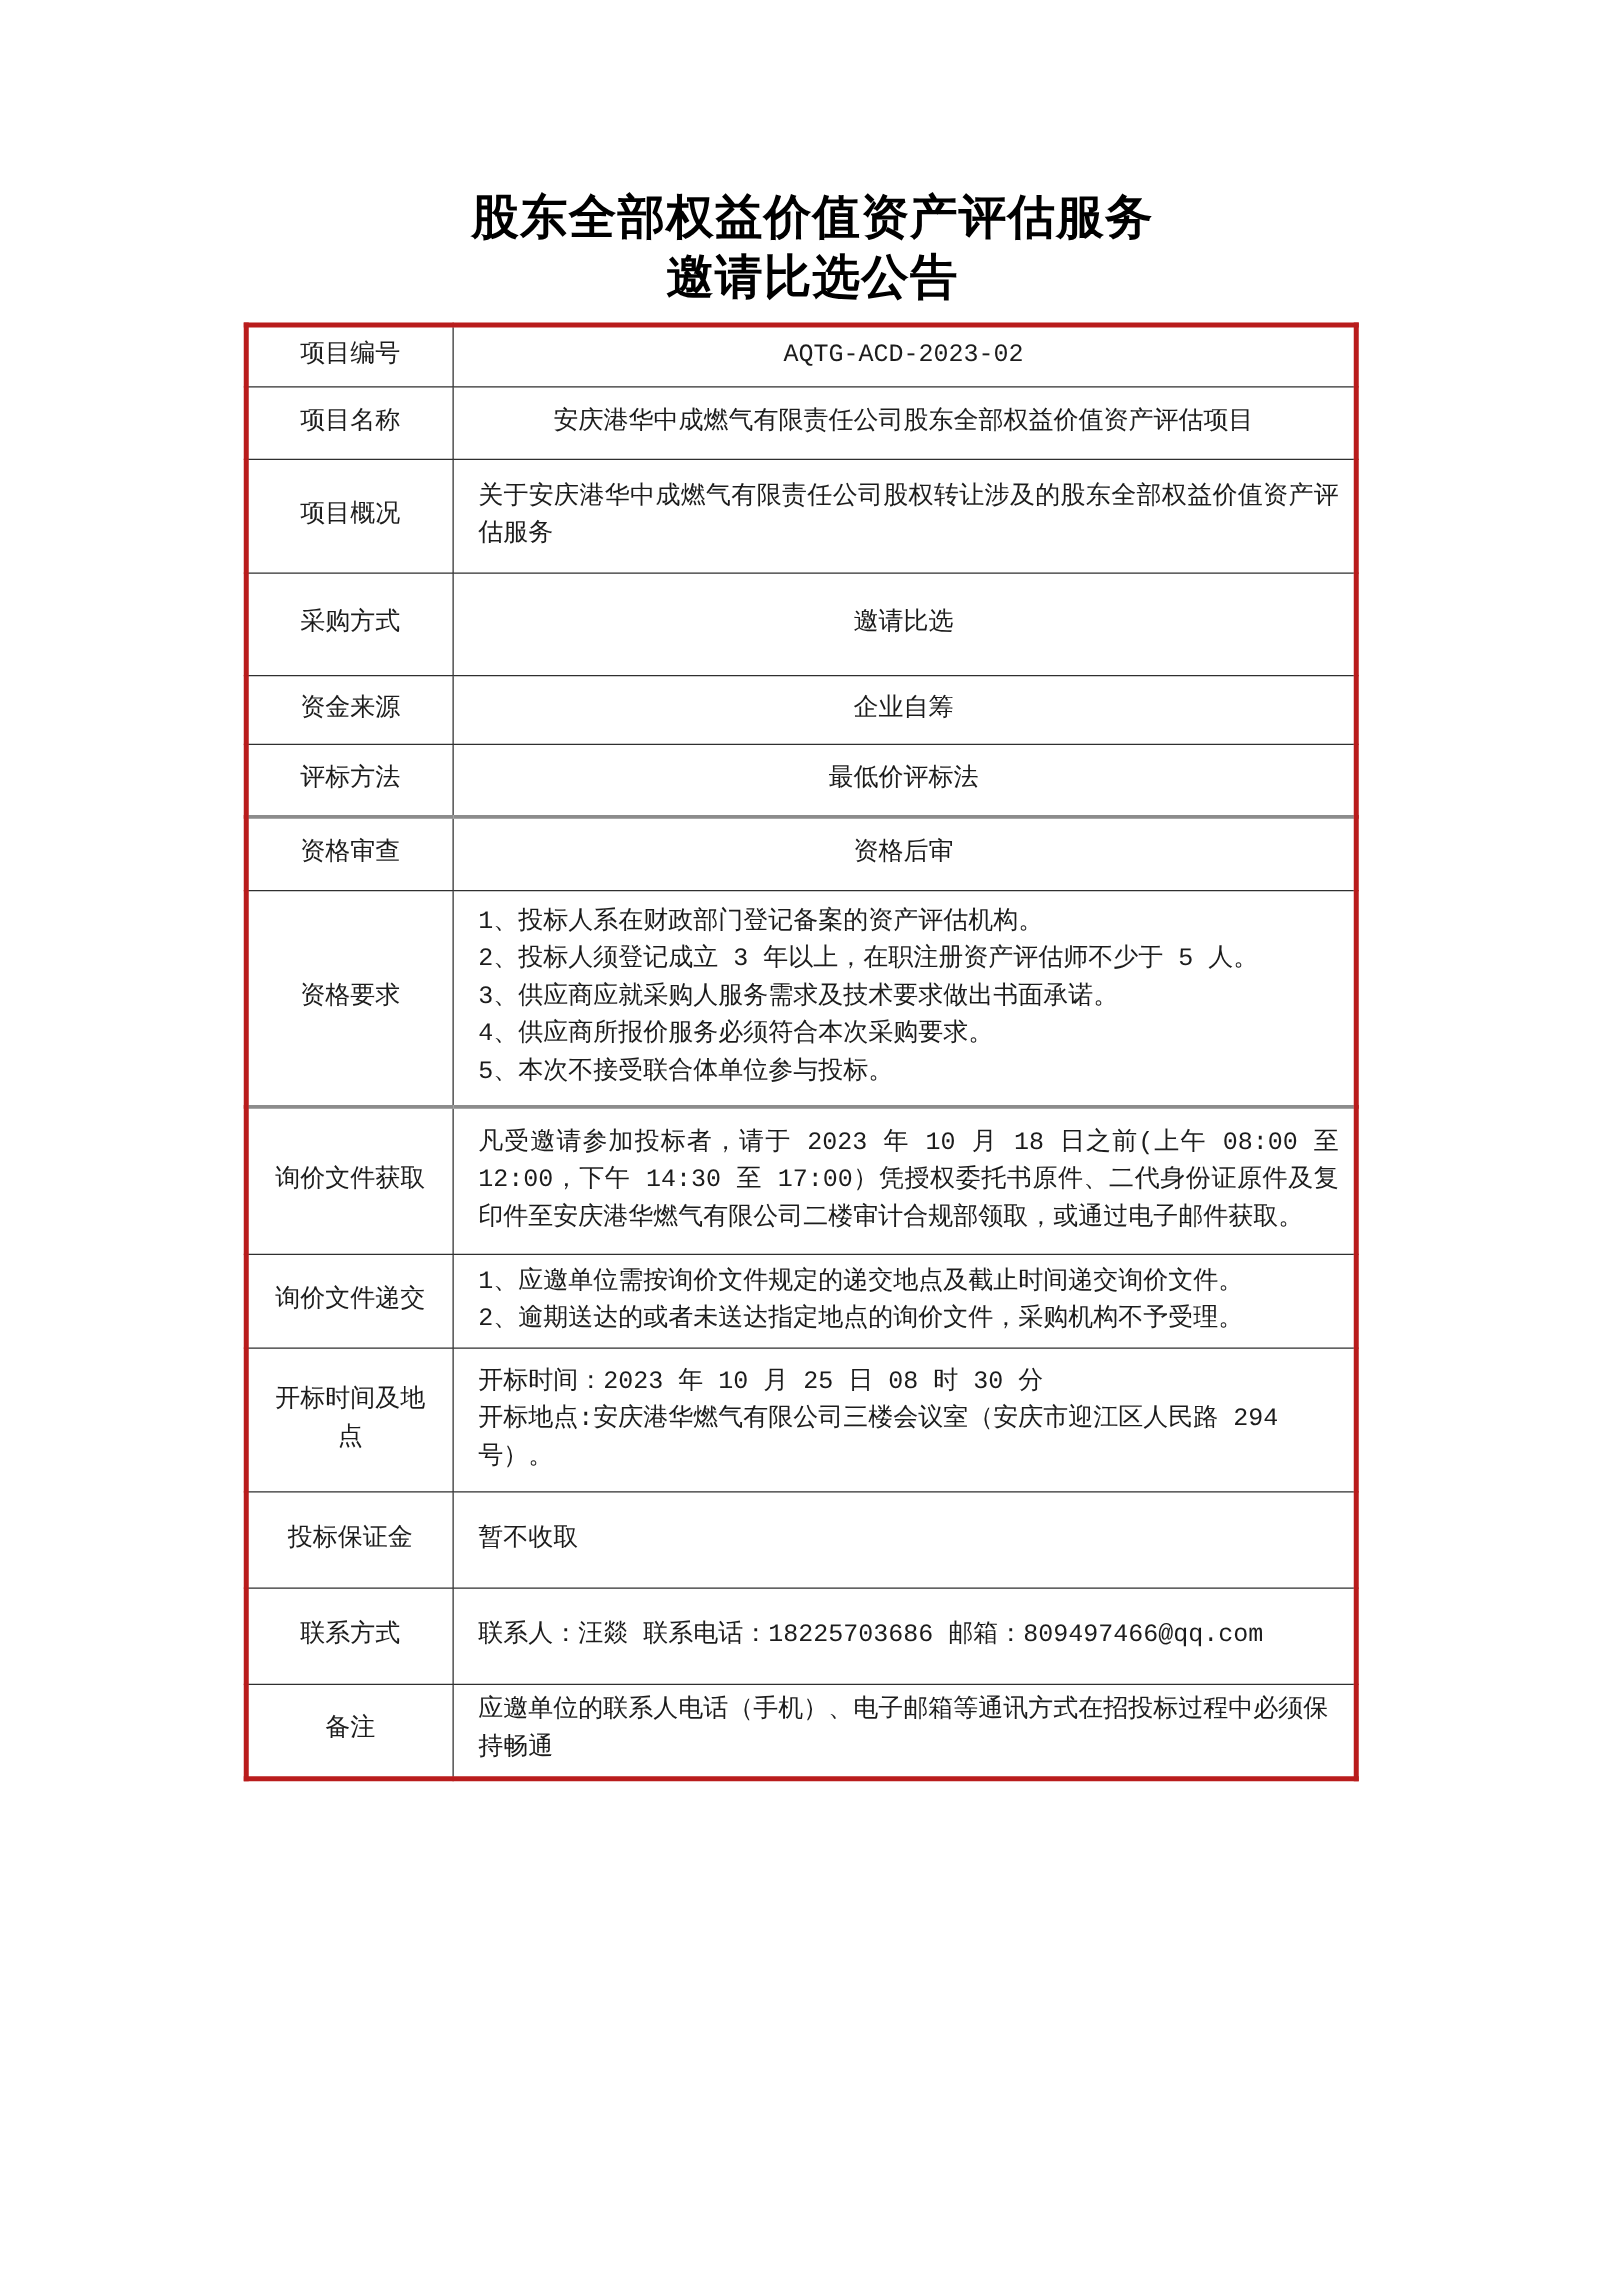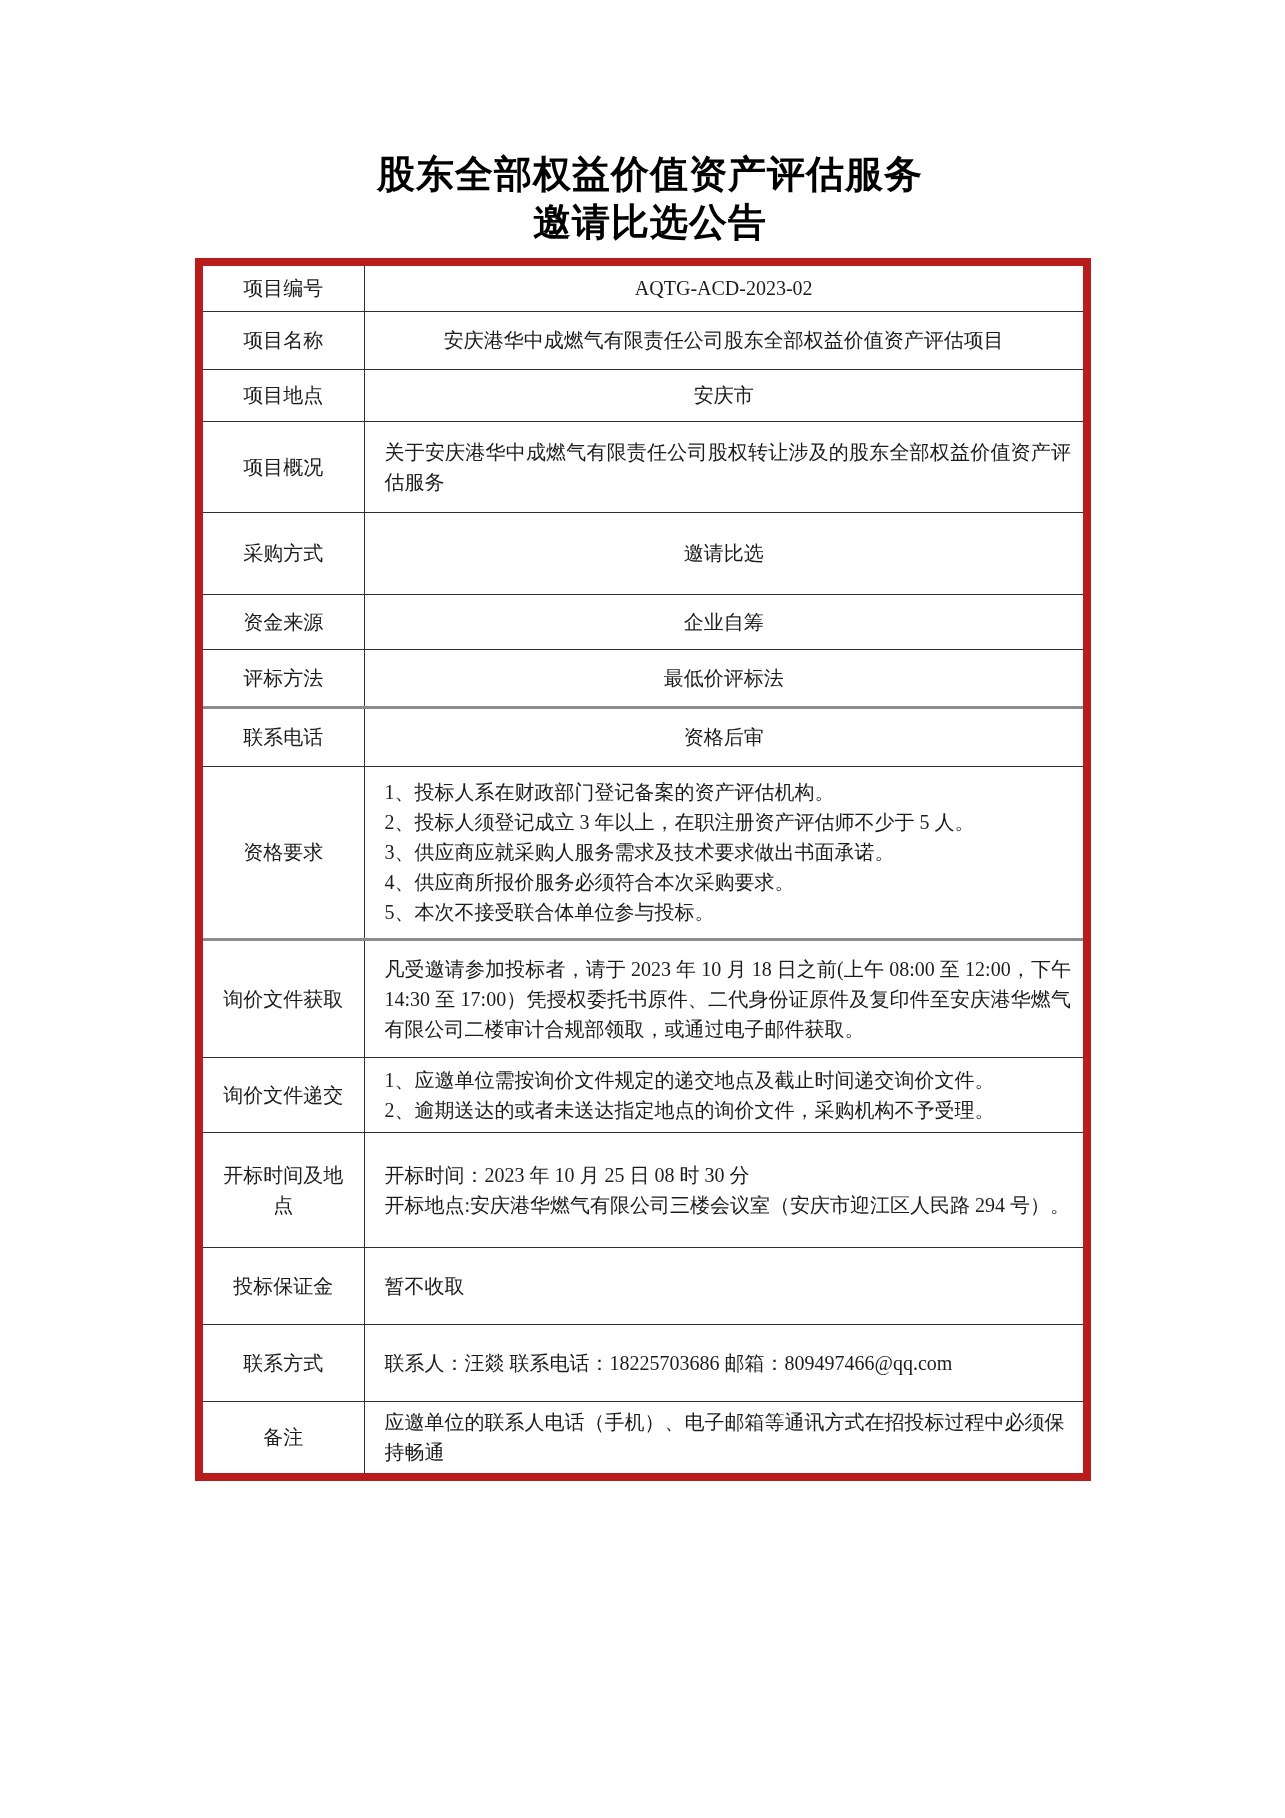--- a/index.html
+++ b/index.html
@@ -38,21 +38,21 @@
   }
   .doc-table col.c-label { width: 165px; }
   .doc-table col.c-value { width: 723px; }
   .doc-table td {
     border: 1px solid #2f2f2f;
     vertical-align: middle;
     font-size: 20px;
     line-height: 30px;
     overflow: hidden;
   }
-  .doc-table { border: 8px solid #b91c1c; }
+  .doc-table { border: 4px solid #b91c1c; font-family: Liberation Mono, monospace; }
   tr.thick-bottom td { border-bottom: 3px solid #8c8c8c; }
   td.label-cell {
     text-align: center;
     padding: 2px 8px;
   }
   td.label-cell .label-inner {
     display: inline-block;
     max-width: 132px;
   }
   td.value-cell { padding: 2px 12px 2px 20px; }
@@ -81,42 +81,38 @@
       </colgroup>
     <tbody>
       <tr style="height:49px;">
         <td class="label-cell"><span class="label-inner">项目编号</span></td>
         <td class="value-center">AQTG-ACD-2023-02</td>
       </tr>
       <tr style="height:58px;">
         <td class="label-cell"><span class="label-inner">项目名称</span></td>
         <td class="value-center">安庆港华中成燃气有限责任公司股东全部权益价值资产评估项目</td>
       </tr>
-      <tr style="height:52px;">
-        <td class="label-cell"><span class="label-inner">项目地点</span></td>
-        <td class="value-center">安庆市</td>
-      </tr>
       <tr style="height:91px;">
         <td class="label-cell"><span class="label-inner">项目概况</span></td>
         <td class="value-cell value-justify lh-38">关于安庆港华中成燃气有限责任公司股权转让涉及的股东全部权益价值资产评估服务</td>
       </tr>
       <tr style="height:82px;">
         <td class="label-cell"><span class="label-inner">采购方式</span></td>
         <td class="value-center">邀请比选</td>
       </tr>
       <tr style="height:55px;">
         <td class="label-cell"><span class="label-inner">资金来源</span></td>
         <td class="value-center">企业自筹</td>
       </tr>
       <tr class="thick-bottom" style="height:58px;">
         <td class="label-cell"><span class="label-inner">评标方法</span></td>
         <td class="value-center">最低价评标法</td>
       </tr>
       <tr style="height:59px;">
-        <td class="label-cell"><span class="label-inner">联系电话</span></td>
+        <td class="label-cell"><span class="label-inner">资格审查</span></td>
         <td class="value-center">资格后审</td>
       </tr>
       <tr class="thick-bottom" style="height:173px;">
         <td class="label-cell"><span class="label-inner">资格要求</span></td>
         <td class="value-cell value-left lh-34 cell-lines">
           <div>1、投标人系在财政部门登记备案的资产评估机构。</div>
           <div>2、投标人须登记成立 3 年以上，在职注册资产评估师不少于 5 人。</div>
           <div>3、供应商应就采购人服务需求及技术要求做出书面承诺。</div>
           <div>4、供应商所报价服务必须符合本次采购要求。</div>
           <div>5、本次不接受联合体单位参与投标。</div>

